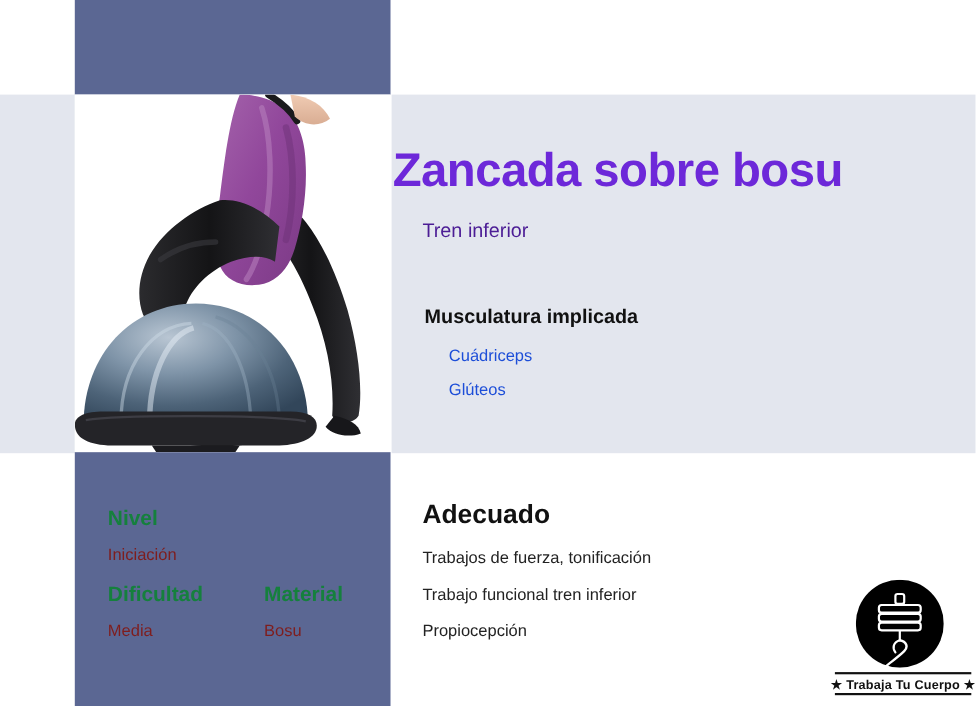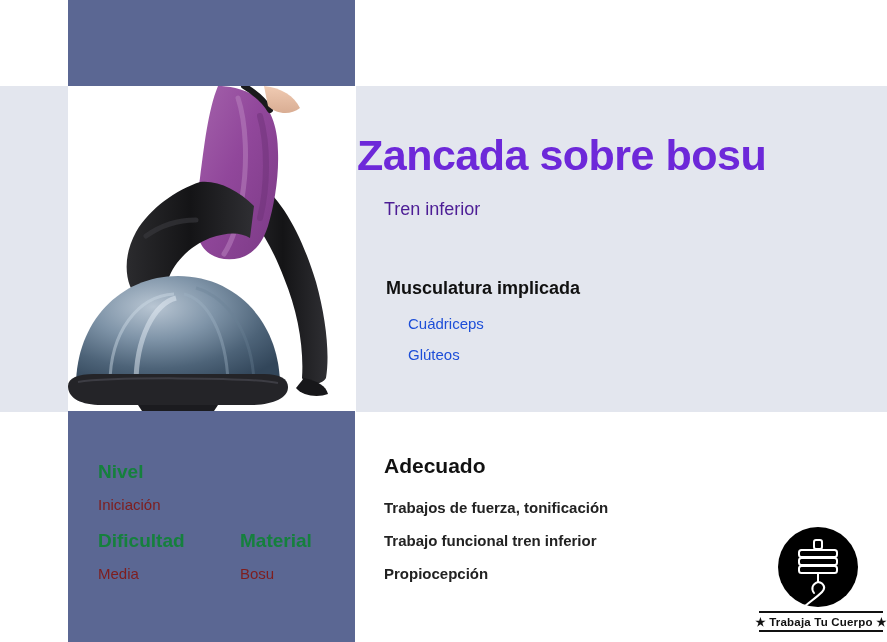--- a/index.html
+++ b/index.html
@@ -53,25 +53,25 @@
   }
   .muscles-list{
     position:absolute;left:390px;top:308px;
     margin:0;padding:0;list-style:none;
   }
   .muscles-list li{
     font-size:15px;color:#1d4ed8;line-height:31px;margin-left:18px;
   }
   .sec-ok-head{
     position:absolute;left:384px;top:454px;
-    font-size:21px;font-weight:bold;color:#111111;
+    font-size:24px;font-weight:bold;color:#111111;
   }
   .ok-list{
     position:absolute;left:384px;top:491px;
-    margin:0;padding:0;list-style:none;font-weight:bold;
+    margin:0;padding:0;list-style:none;
   }
   .ok-list li{
     font-size:15px;color:#222222;line-height:33px;
   }
 
   
   .info-label{
     position:absolute;font-size:19px;font-weight:bold;color:#15803d;
   }
   .info-value{

